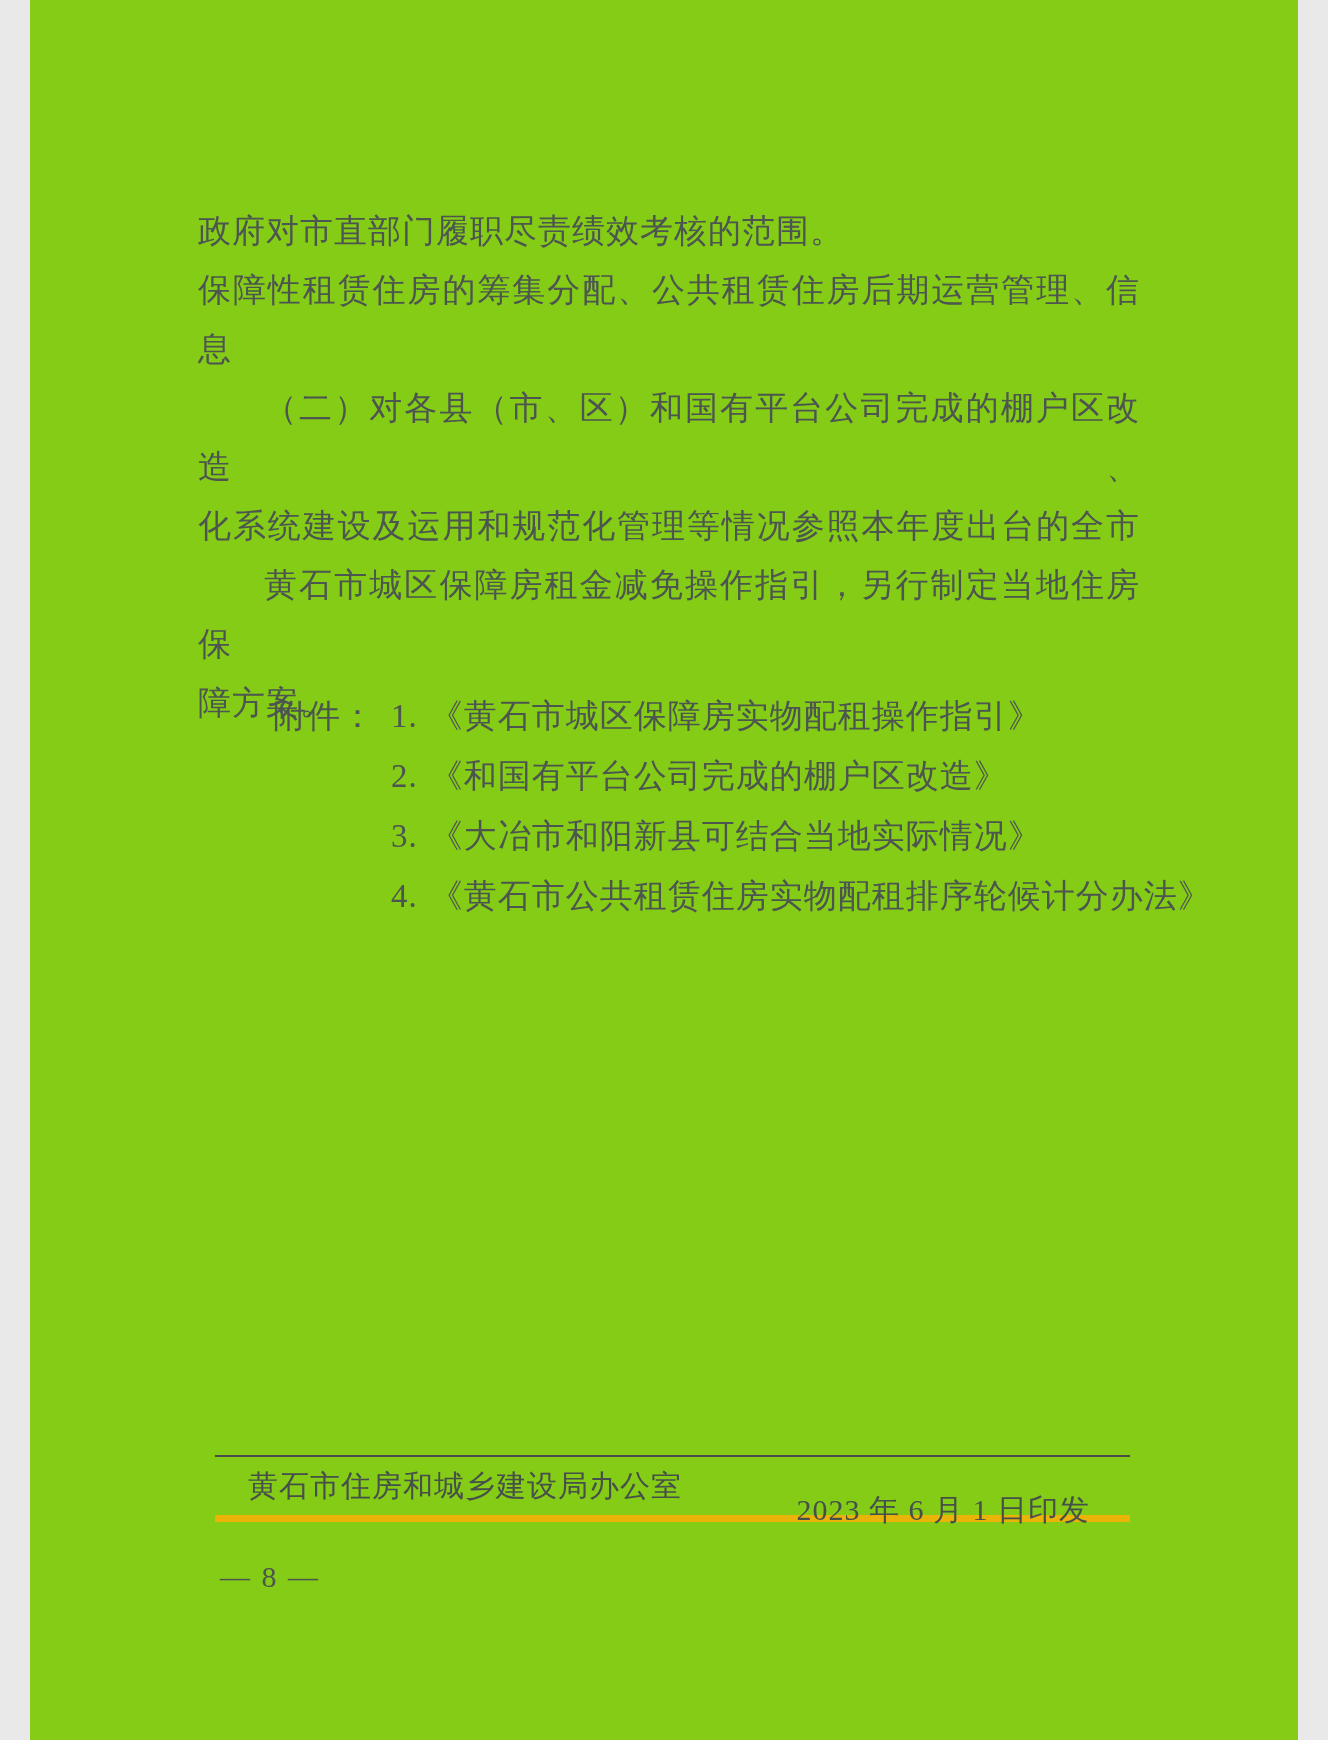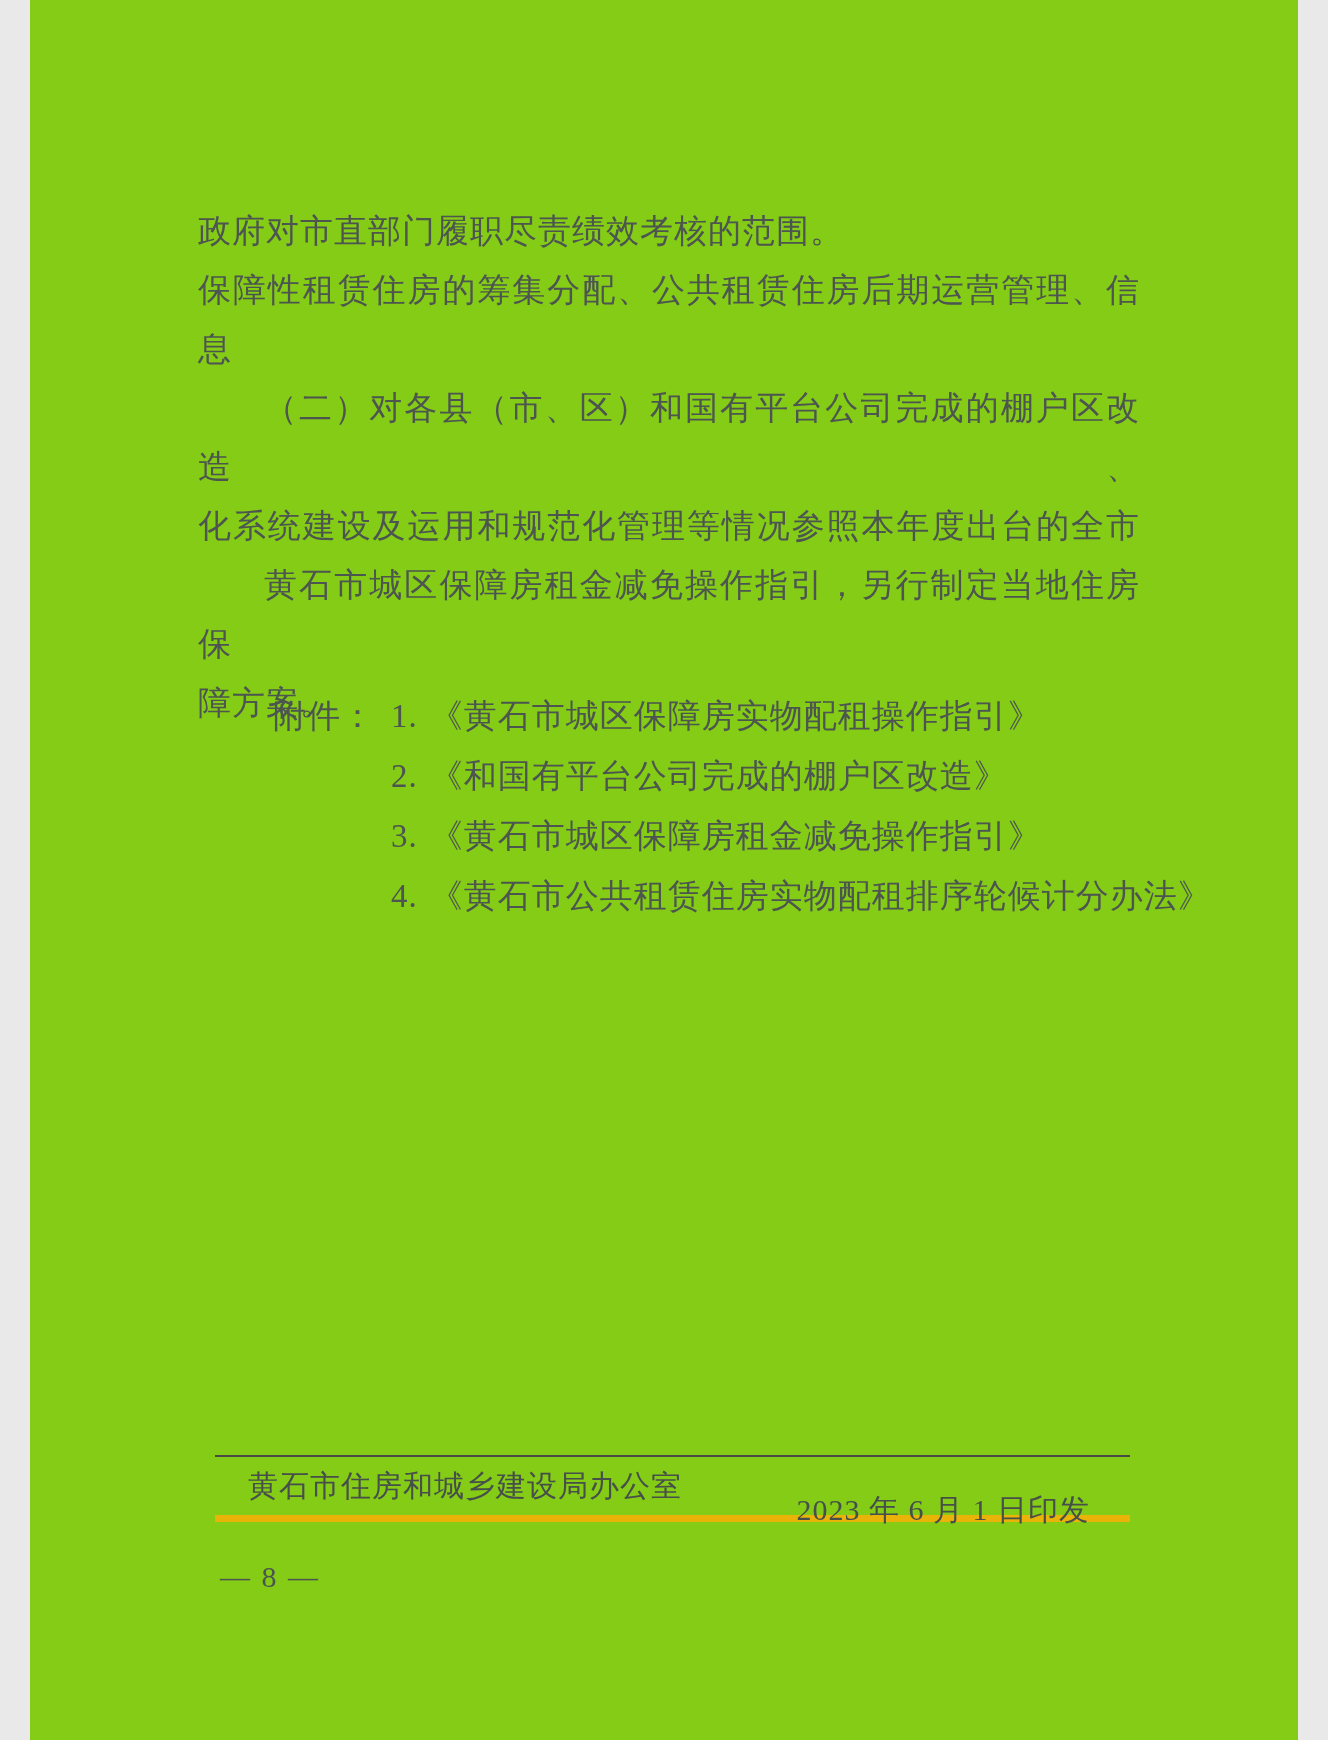--- a/index.html
+++ b/index.html
@@ -95,21 +95,21 @@
   <div class="attachment">
     <div class="att-label">附件：</div>
     <div class="att-items">
       <div class="att-row">
         <span class="att-num">1.</span><span class="att-title">《黄石市城区保障房实物配租操作指引》</span>
       </div>
       <div class="att-row">
         <span class="att-num">2.</span><span class="att-title">《和国有平台公司完成的棚户区改造》</span>
       </div>
       <div class="att-row">
-        <span class="att-num">3.</span><span class="att-title">《黄石市城区保障房租金减免操作指引》</span>
+        <span class="att-num">3.</span><span class="att-title">《大冶市和阳新县可结合当地实际情况》</span>
       </div>
       <div class="att-row">
         <span class="att-num">4.</span><span class="att-title">《黄石市公共租赁住房实物配租排序轮候计分办法》</span>
       </div>
     </div>
   </div>
 
   <div class="footer-box">
     <span class="footer-office">黄石市住房和城乡建设局办公室</span>
     <span class="footer-date">2023 年 6 月 1 日印发</span>

